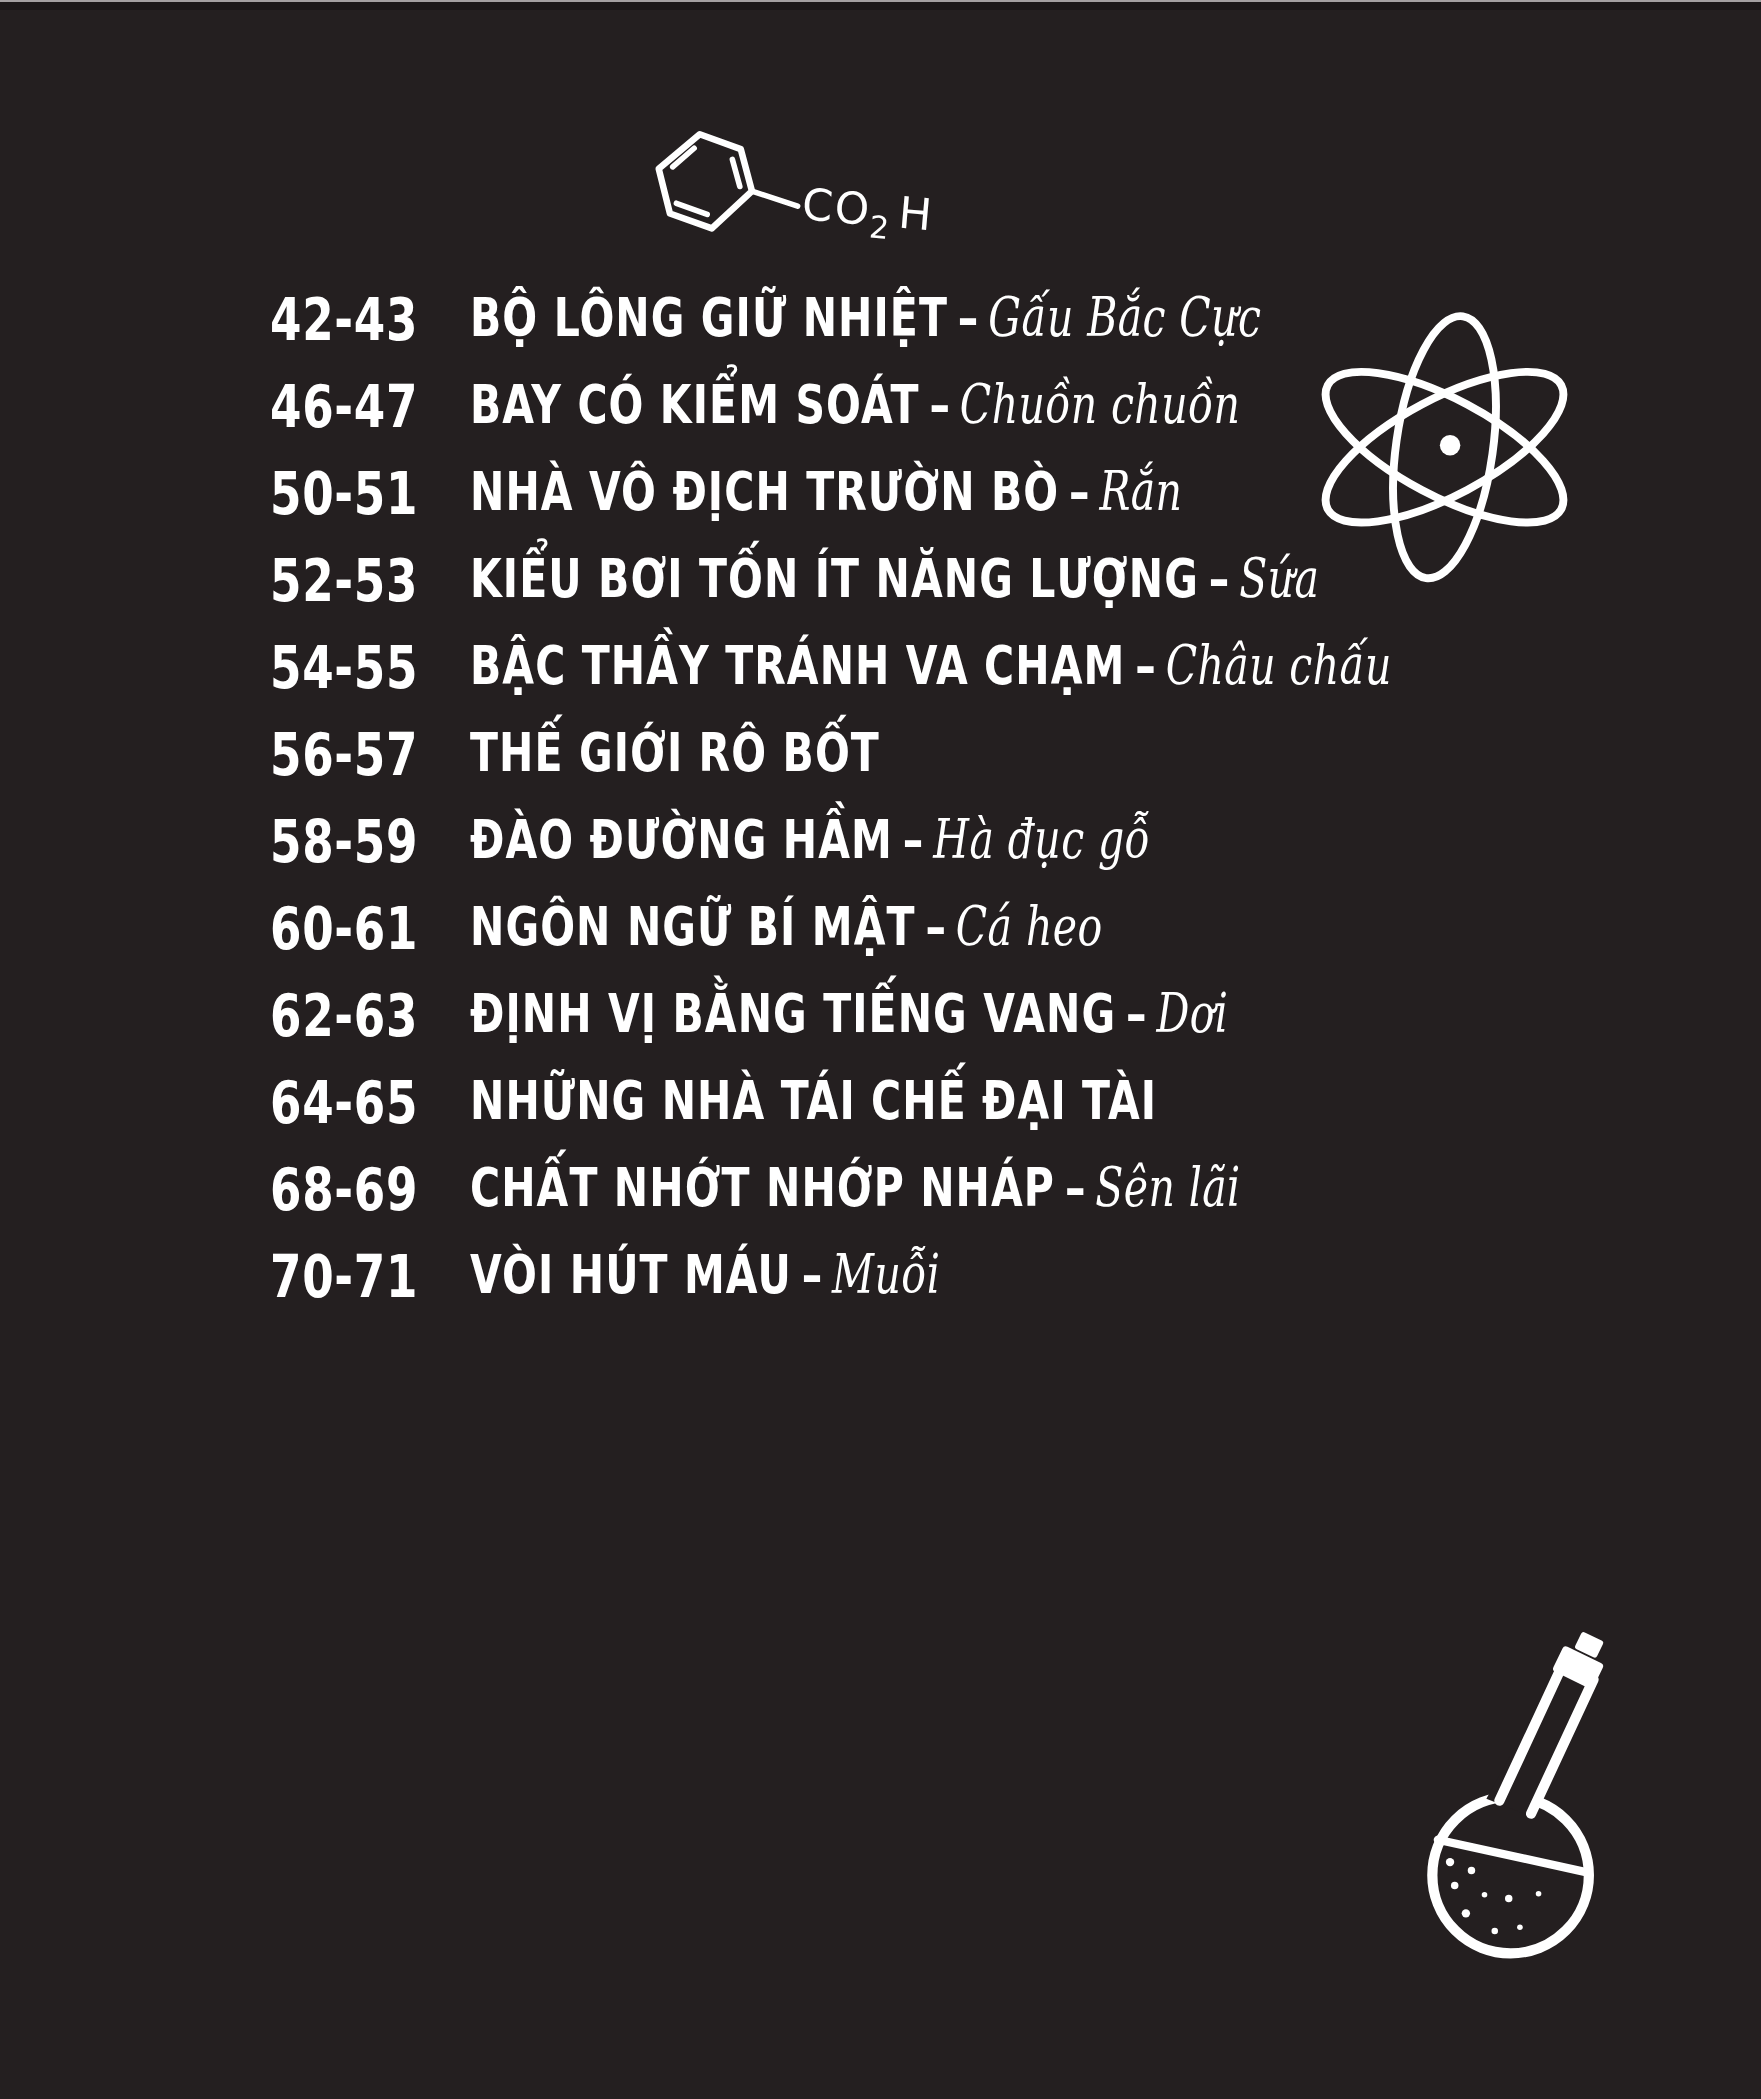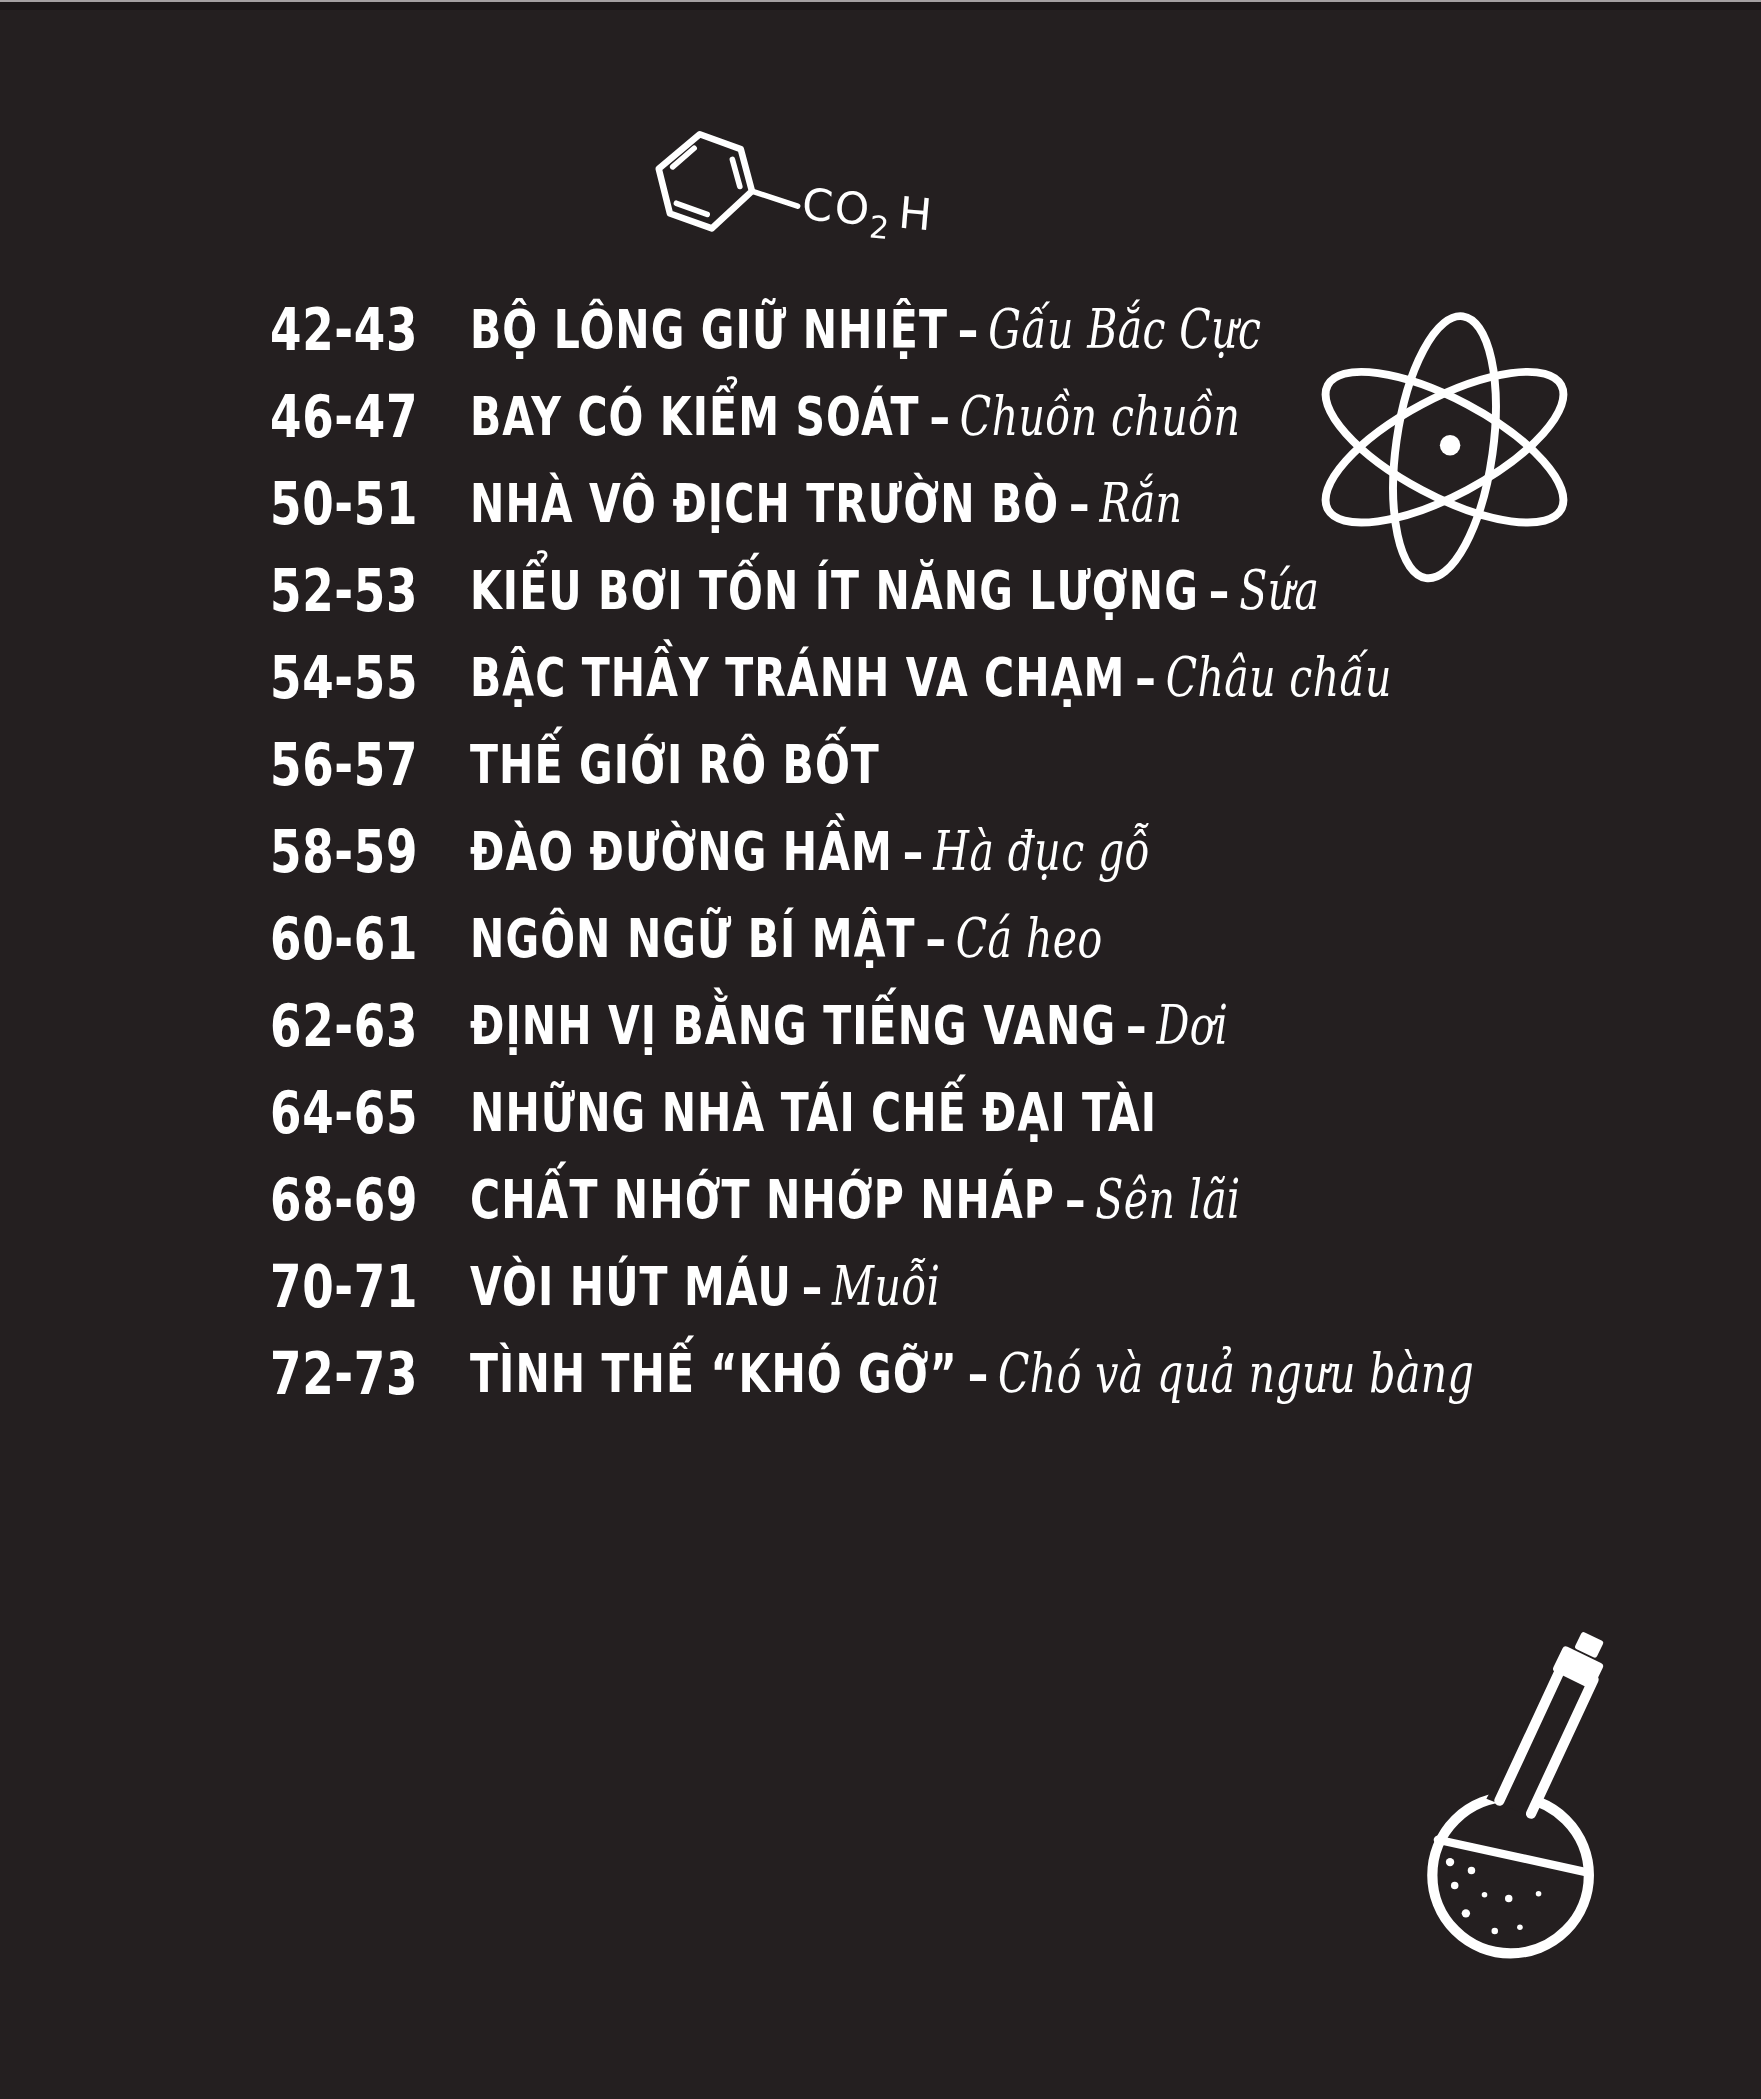--- a/index.html
+++ b/index.html
@@ -14,21 +14,21 @@
   .top-strip{
     position:absolute;top:0;left:0;width:100%;height:10.3px;
     background:#1b1718;border-top:2.8px solid #a39fa0;box-sizing:border-box;
   }
   
   .toc{
     position:absolute;left:0;top:286px;width:1762px;
   }
   .toc-row{
     height:87px;
-    display:flex;align-items:center;
+    display:flex;align-items:flex-start;
     padding-left:270px;
     white-space:nowrap;
   }
   .pages{
     flex:0 0 200px;
     font-weight:bold;
     font-size:58px;
     letter-spacing:0.9px;
     transform:scaleX(0.78);
     transform-origin:0 50%;
@@ -157,19 +157,15 @@
     <span class="entry"><span class="title">NHỮNG NHÀ TÁI CHẾ ĐẠI TÀI</span><span class="sep"></span><span class="subtitle"></span></span>
   </div>
   <div class="toc-row">
     <span class="pages">68-69</span>
     <span class="entry"><span class="title">CHẤT NHỚT NHỚP NHÁP</span><span class="sep">–</span><span class="subtitle">Sên lãi</span></span>
   </div>
   <div class="toc-row">
     <span class="pages">70-71</span>
     <span class="entry"><span class="title">VÒI HÚT MÁU</span><span class="sep">–</span><span class="subtitle">Muỗi</span></span>
   </div>
-  <div class="toc-row">
-    <span class="pages">72-73</span>
-    <span class="entry"><span class="title">TÌNH THẾ “KHÓ GỠ”</span><span class="sep">–</span><span class="subtitle">Chó và quả ngưu bàng</span></span>
-  </div>
 
 </div>
 
 
 </body></html>

